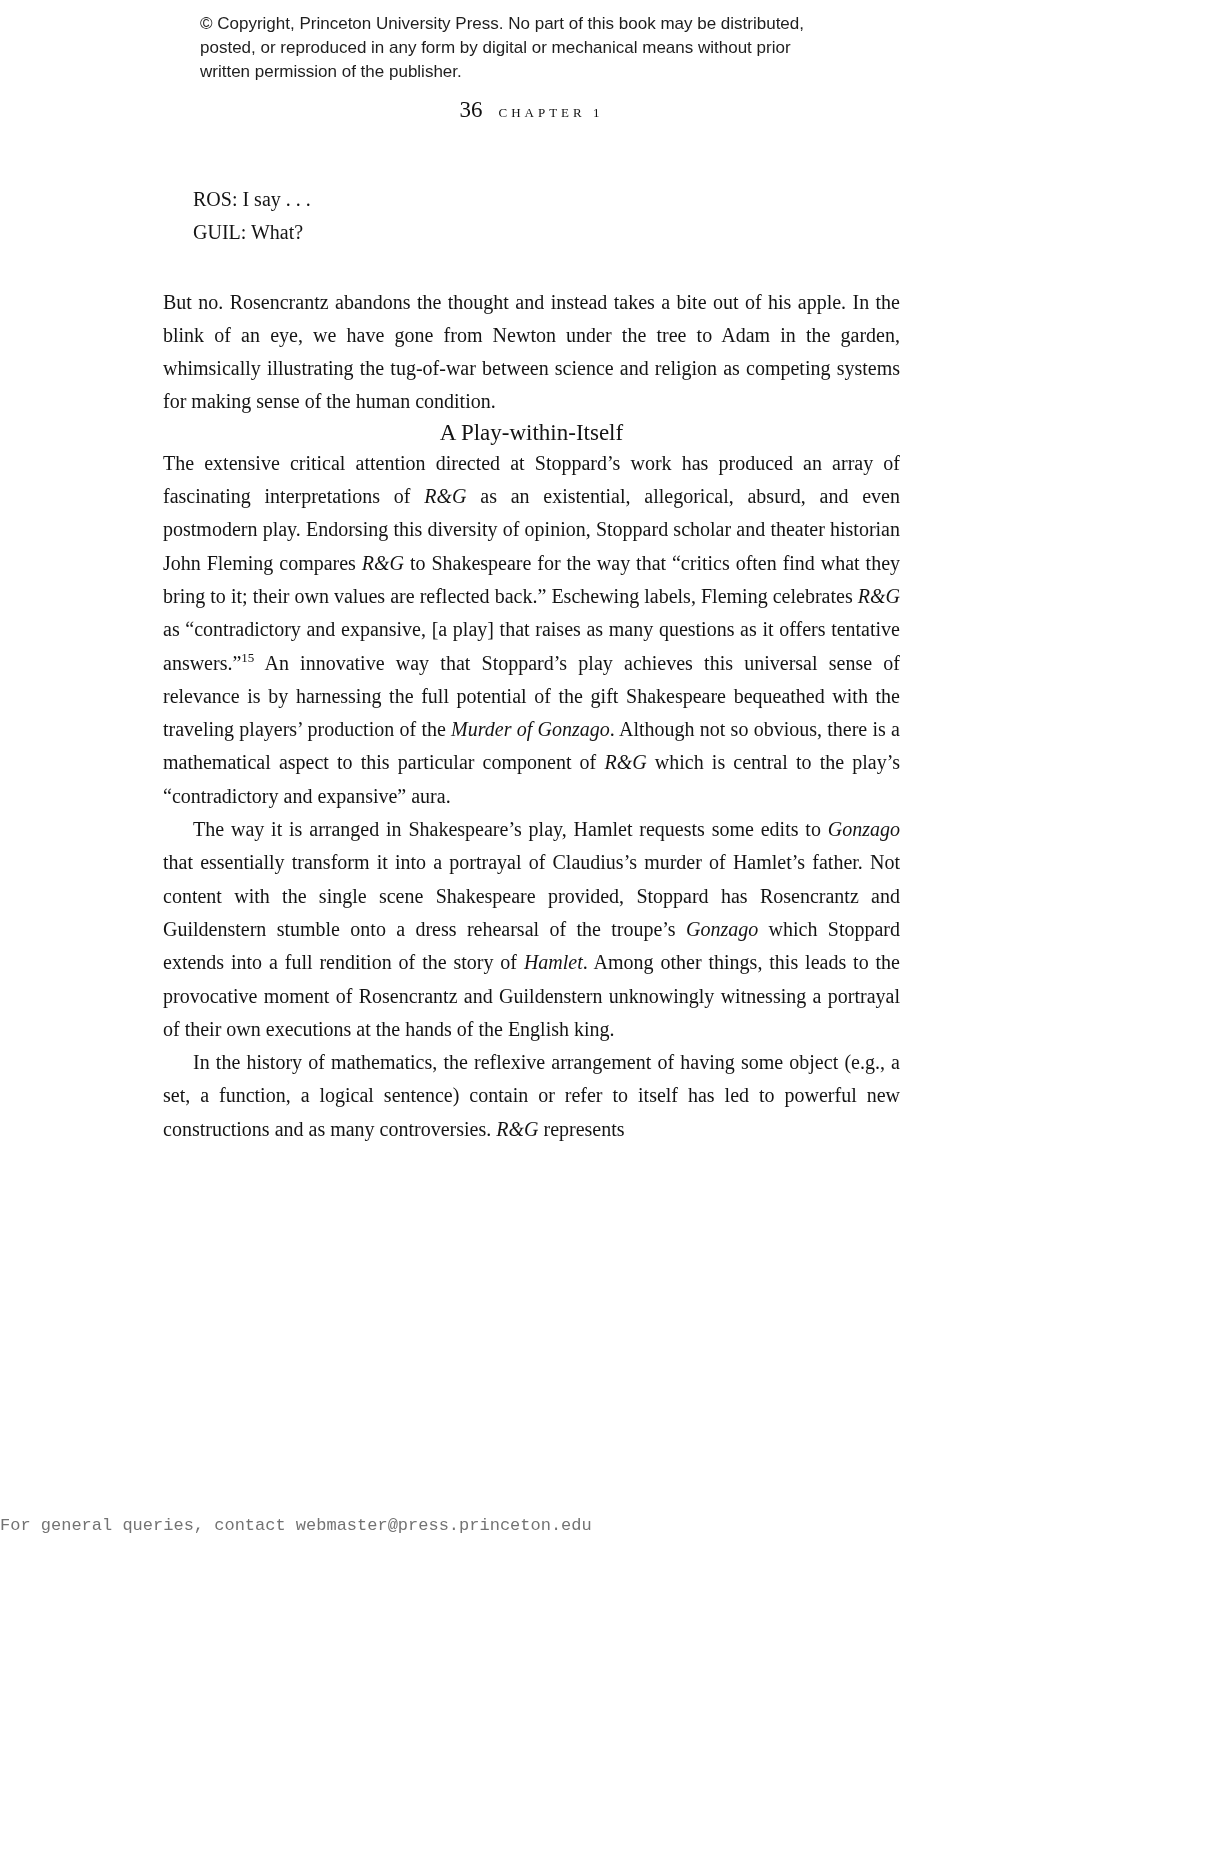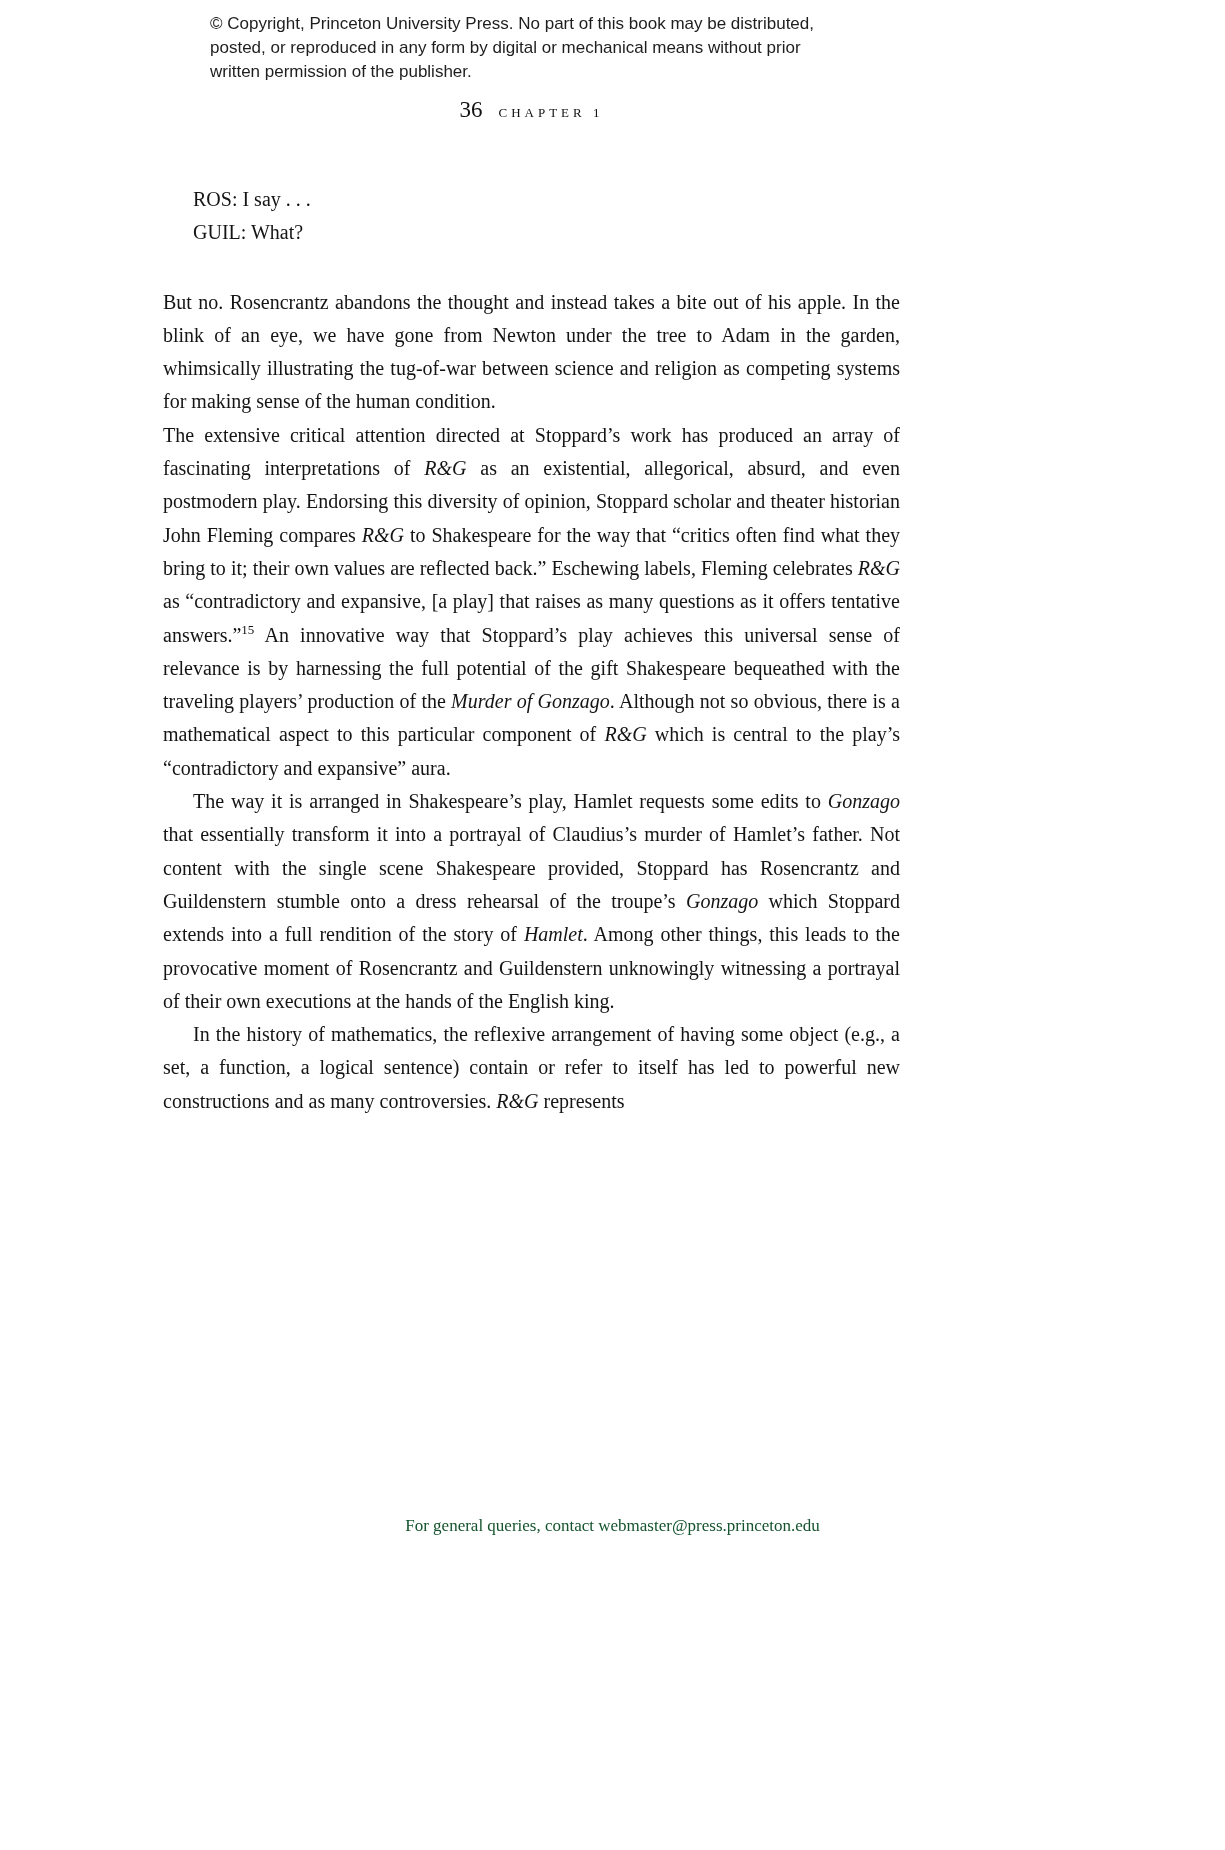--- a/index.html
+++ b/index.html
@@ -10,21 +10,21 @@
     height: 1850px;
     margin: 0 auto;
     background: #ffffff;
     color: #141414;
     font-family: "Liberation Serif", serif;
     overflow: hidden;
   }
   .copyright {
     position: absolute;
     top: 12px;
-    left: 210px;
+    left: 200px;
     width: 625px;
     font-family: "Liberation Sans", sans-serif;
     font-size: 17px;
     line-height: 24px;
     color: #1e1e1e;
     text-align: left;
   }
   .pagehead {
     position: absolute;
     top: 97px;
@@ -69,24 +69,24 @@
     font-size: 13px;
     line-height: 0;
     vertical-align: super;
   }
   .it { font-style: italic; }
   .footer {
     position: absolute;
     top: 1516px;
     left: 0;
     width: 100%;
-    text-align: center;
-    font-family: Liberation Serif, serif;
+    text-align: left;
+    font-family: Liberation Mono, monospace;
     font-size: 17px;
-    color: #14532d;
+    color: #737373;
   }
 </style>
 </head>
 <body>
 
 <div class="page">
 
   <div class="copyright">© Copyright, Princeton University Press. No part of this book may be distributed, posted, or reproduced in any form by digital or mechanical means without prior written permission of the publisher.</div>
 
   <div class="pagehead">
@@ -96,20 +96,21 @@
   <div class="content">
 
 
     <div class="quote">
       <div class="quote-line"><span>ROS: I say . . .</span></div>
       <div class="quote-line"><span>GUIL: What?</span></div>
     </div>
 
     <p><span>But no. Rosencrantz abandons the thought and instead takes a bite out of his apple. In the blink of an eye, we have gone from Newton under the tree to Adam in the garden, whimsically illustrating the tug-of-war between science and religion as competing systems for making sense of the human condition.</span></p>
 
+    <p class="heading">A Play-within-Itself</p>
 
     <p><span>The extensive critical attention directed at Stoppard’s work has produced an array of fascinating interpretations of </span><span class="it">R&amp;G</span><span> as an existential, allegorical, absurd, and even postmodern play. Endorsing this diversity of opinion, Stoppard scholar and theater historian John Fleming compares </span><span class="it">R&amp;G</span><span> to Shakespeare for the way that “critics often find what they bring to it; their own values are reflected back.” Eschewing labels, Fleming celebrates </span><span class="it">R&amp;G</span><span> as “contradictory and expansive, [a play] that raises as many questions as it offers tentative answers.”</span><sup>15</sup><span> An innovative way that Stoppard’s play achieves this universal sense of relevance is by harnessing the full potential of the gift Shakespeare bequeathed with the traveling players’ production of the </span><span class="it">Murder of Gonzago</span><span>. Although not so obvious, there is a mathematical aspect to this particular component of </span><span class="it">R&amp;G</span><span> which is central to the play’s “contradictory and expansive” aura.</span></p>
 
     <p class="indent"><span>The way it is arranged in Shakespeare’s play, Hamlet requests some edits to </span><span class="it">Gonzago</span><span> that essentially transform it into a portrayal of Claudius’s murder of Hamlet’s father. Not content with the single scene Shakespeare provided, Stoppard has Rosencrantz and Guildenstern stumble onto a dress rehearsal of the troupe’s </span><span class="it">Gonzago</span><span> which Stoppard extends into a full rendition of the story of </span><span class="it">Hamlet</span><span>. Among other things, this leads to the provocative moment of Rosencrantz and Guildenstern unknowingly witnessing a portrayal of their own executions at the hands of the English king.</span></p>
 
     <p class="indent"><span>In the history of mathematics, the reflexive arrangement of having some object (e.g., a set, a function, a logical sentence) contain or refer to itself has led to powerful new constructions and as many controversies. </span><span class="it">R&amp;G</span><span> represents</span></p>
 
   </div>
 
   <div class="footer">For general queries, contact webmaster@press.princeton.edu</div>

